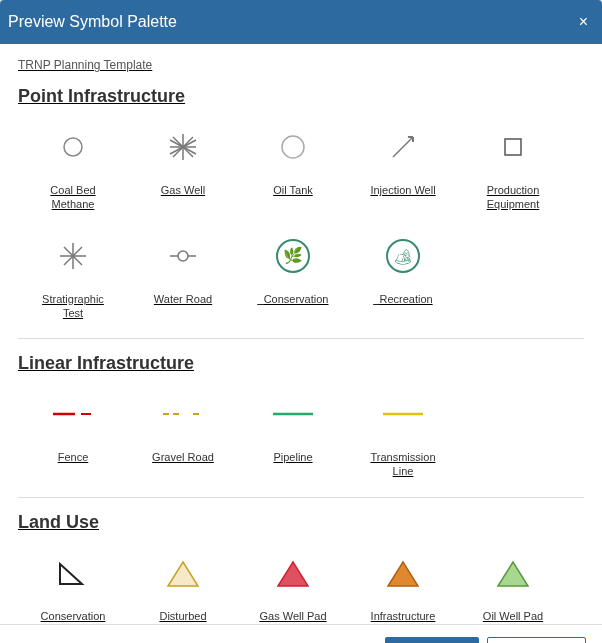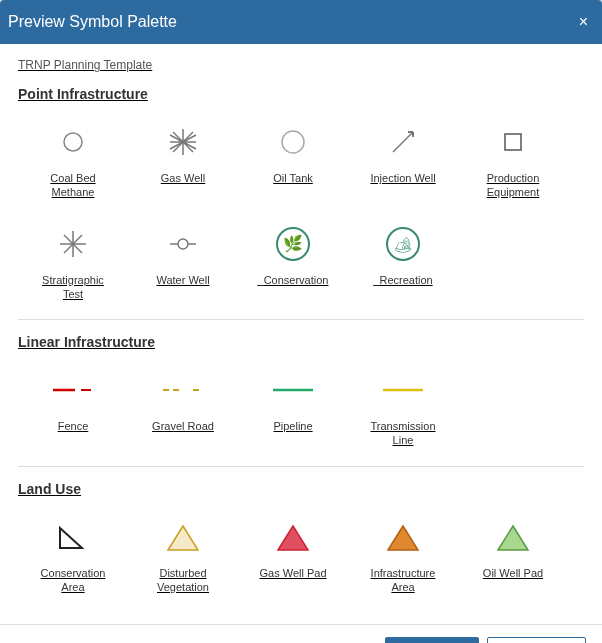--- a/index.html
+++ b/index.html
@@ -44,37 +44,37 @@
       max-height: 580px;
       overflow-y: auto;
       text-decoration: underline;
     }
     .template-name {
       font-size: 12px;
       color: #555;
       margin-bottom: 14px;
     }
     .section-title {
-      font-size: 14px;
+      font-size: 18px;
       font-weight: 600;
       color: #333;
       margin-bottom: 12px;
     }
     .symbol-grid {
       display: flex;
       flex-wrap: wrap;
       gap: 8px 0;
       margin-bottom: 8px;
     }
     .symbol-item {
       width: 110px;
       display: flex;
       flex-direction: column;
       align-items: center;
-      gap: 9px;
+      gap: 16px;
       padding: 8px 4px;
     }
     .symbol-icon {
       width: 40px;
       height: 40px;
       display: flex;
       align-items: center;
       justify-content: center;
     }
     .symbol-label {
@@ -200,21 +200,21 @@
       </div>
 
       <div class="symbol-item">
         <div class="symbol-icon">
           <svg width="30" height="30">
             <circle cx="15" cy="15" r="5" fill="none" stroke="#777" stroke-width="1.5"></circle>
             <line x1="20" y1="15" x2="28" y2="15" stroke="#777" stroke-width="1.5"></line>
             <line x1="2" y1="15" x2="10" y2="15" stroke="#777" stroke-width="1.5"></line>
           </svg>
         </div>
-        <span class="symbol-label">Water Well</span>
+        <span class="symbol-label">Water Road</span>
       </div>
 
       <div class="symbol-item">
         <div class="symbol-icon">
           <svg width="38" height="38">
             <circle cx="19" cy="19" r="16" fill="none" stroke="#3a8a6e" stroke-width="2"></circle>
             <text x="19" y="24" text-anchor="middle" font-size="16" fill="#3a8a6e">🌿</text>
           </svg>
         </div>
         <span class="symbol-label">_Conservation</span>

